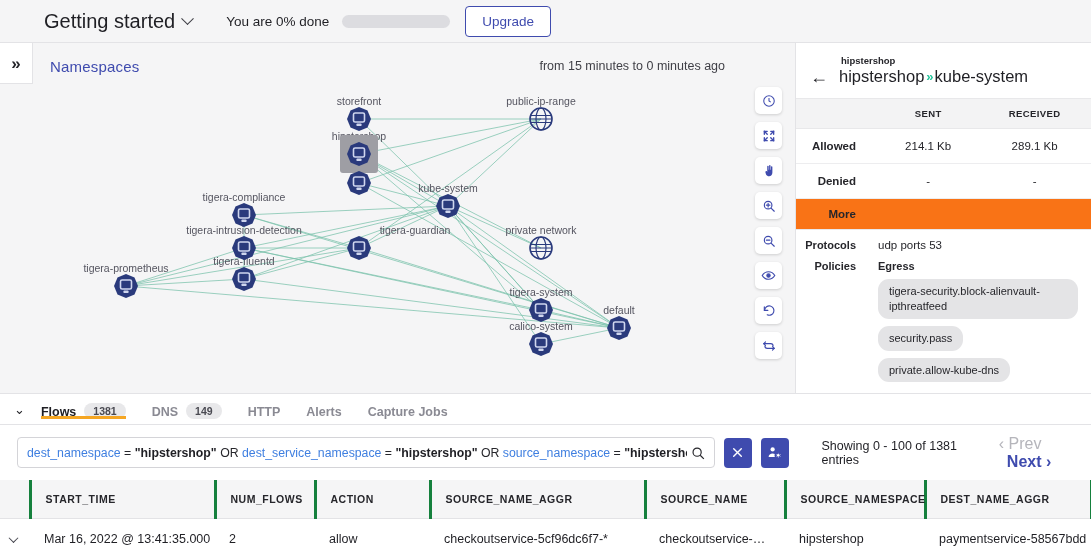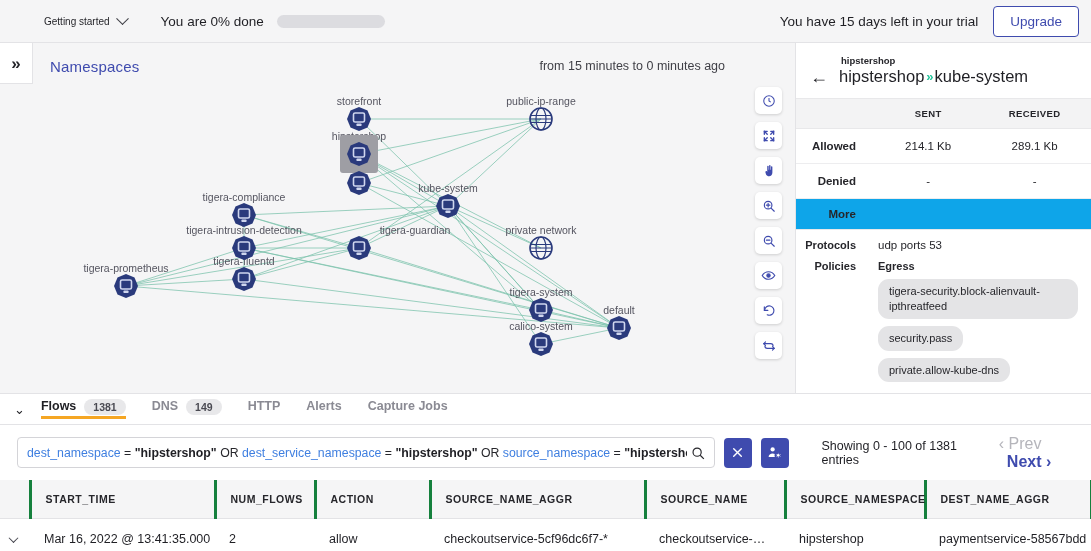--- a/index.html
+++ b/index.html
@@ -11,21 +11,21 @@
   }
   #app { position: relative; width: 1091px; height: 551px; }
 
   
   .topbar {
     position: absolute; left: 0; top: 0; width: 1091px; height: 43px;
     background: #f5f5f6; border-bottom: 1px solid #e3e3e6;
     display: flex; align-items: center;
   }
   .gs-wrap { display: flex; align-items: center; margin-left: 44px; }
-  .gs-label { font-size: 10px; color: #1f1f24; font-weight: 500; }
+  .gs-label { font-size: 20px; color: #1f1f24; font-weight: 500; }
   .chev-down { margin-left: 8px; width: 9px; height: 9px;
     border-right: 1.6px solid #3f3f46; border-bottom: 1.6px solid #3f3f46;
     transform: rotate(45deg) translate(-2px,-2px); }
   .done-label { margin-left: 34px; font-size: 13.5px; color: #1f1f24; font-weight: 500; }
   .progress-track { margin-left: 13px; width: 108px; height: 13px;
     background: #dcdce0; border-radius: 7px; }
   .trial-text { margin-left: auto; font-size: 13.5px; color: #1f1f24; font-weight: 500; }
   .upgrade-btn { margin-left: 15px; margin-right: 12px;
     border: 1px solid #3f4bae; color: #3f4bae; background: #fff;
     font-size: 13.5px; font-weight: 500; padding: 7px 16px; border-radius: 4px;
@@ -79,39 +79,39 @@
 
   .d-table { width: 100%; border-collapse: collapse; }
   .d-table th { background: #f3f3f4; font-size: 9.5px; letter-spacing:.4px;
     color:#26262b; padding: 9px 0; text-align:center; font-weight:700;
     border-top:1px solid #e8e8ea; border-bottom:1px solid #e8e8ea;}
   .d-table th.blank { width: 82px; }
   .d-table td { font-size: 11.5px; color:#26262b; padding: 11px 0;
     border-bottom: 1px solid #ededef; text-align:center; }
   .d-table td.rowhead { font-weight:700; text-align:right; padding-right: 22px; width:82px;}
 
-  .more-row { background:#0ea5e9; border-bottom:1px solid #e8e8ea;
+  .more-row { background:#f97316; border-bottom:1px solid #e8e8ea;
      font-size: 11.5px; font-weight:700; color:#26262b; padding: 9px 0 9px 0; }
   .more-row span { display:inline-block; width:82px; text-align:right; padding-right:22px;}
 
   .kv { display:flex; padding: 9px 0 0 0; }
   .kv .k { width: 82px; text-align:right; padding-right: 22px;
     font-size: 11px; font-weight: 700; color: #26262b; flex: none;}
   .kv .v { font-size: 11.5px; color:#26262b; }
   .pol-dir { font-size: 11px; font-weight:700; color:#26262b; margin-bottom: 7px; }
   .chip { display:inline-block; background:#e4e4e6; border-radius:11px;
     padding: 5px 11px; font-size: 11px; color:#26262b; margin-bottom: 7px;
     line-height: 1.35; max-width: 200px;}
 
   
   .tabs-bar { position: absolute; left:0; top: 393px; width: 1091px; height: 32px;
     background:#fff; border-top:1px solid #e3e3e6; border-bottom:1px solid #e3e3e6;
     display:flex; align-items:center; }
   .dbl-chev-down { margin: 0 16px 0 14px; font-size: 13px; color:#26262b; cursor:pointer; line-height:1;}
-  .tab { display:flex; align-items:flex-start; height: 20px; margin-right: 26px; cursor:pointer; position:relative;}
+  .tab { display:flex; align-items:flex-end; height: 20px; margin-right: 26px; cursor:pointer; position:relative;}
   .tab .tlabel { font-size: 12.5px; color:#8a8a93; font-weight:600; }
   .tab.active .tlabel { color:#1f1f24; }
   .tab.active::after { content:""; position:absolute; left:0; right:0; bottom:0; height:3px; background:#f5a623; }
   .pill { margin-left: 8px; background:#e8e8ea; border-radius:9px; padding: 2px 9px;
     font-size: 10.5px; color:#4a4a52; font-weight:600;}
 
   
   .filter-bar { position:absolute; left:0; top:425px; width:1091px; height:55px; background:#fff;
      display:flex; align-items:center; }
   .search-box { margin-left: 17px; width: 698px; height: 31px; border:1px solid #d4d4d8;
@@ -146,21 +146,20 @@
 
 <div id="app">
 
   <div class="topbar">
     <div class="gs-wrap">
       <span class="gs-label">Getting started</span>
       <span class="chev-down"></span>
     </div>
     <span class="done-label">You are 0% done</span>
     <div class="progress-track"></div>
-    <span class="trial-text">You have 15 days left in your trial</span>
     <button class="upgrade-btn">Upgrade</button>
   </div>
 
   <div class="collapse-tab">
     <span class="dbl-chev">»</span>
   </div>
 
   <div class="graph-panel">
     <div class="ns-title">Namespaces</div>
     <div class="time-range">from 15 minutes to 0 minutes ago</div>

